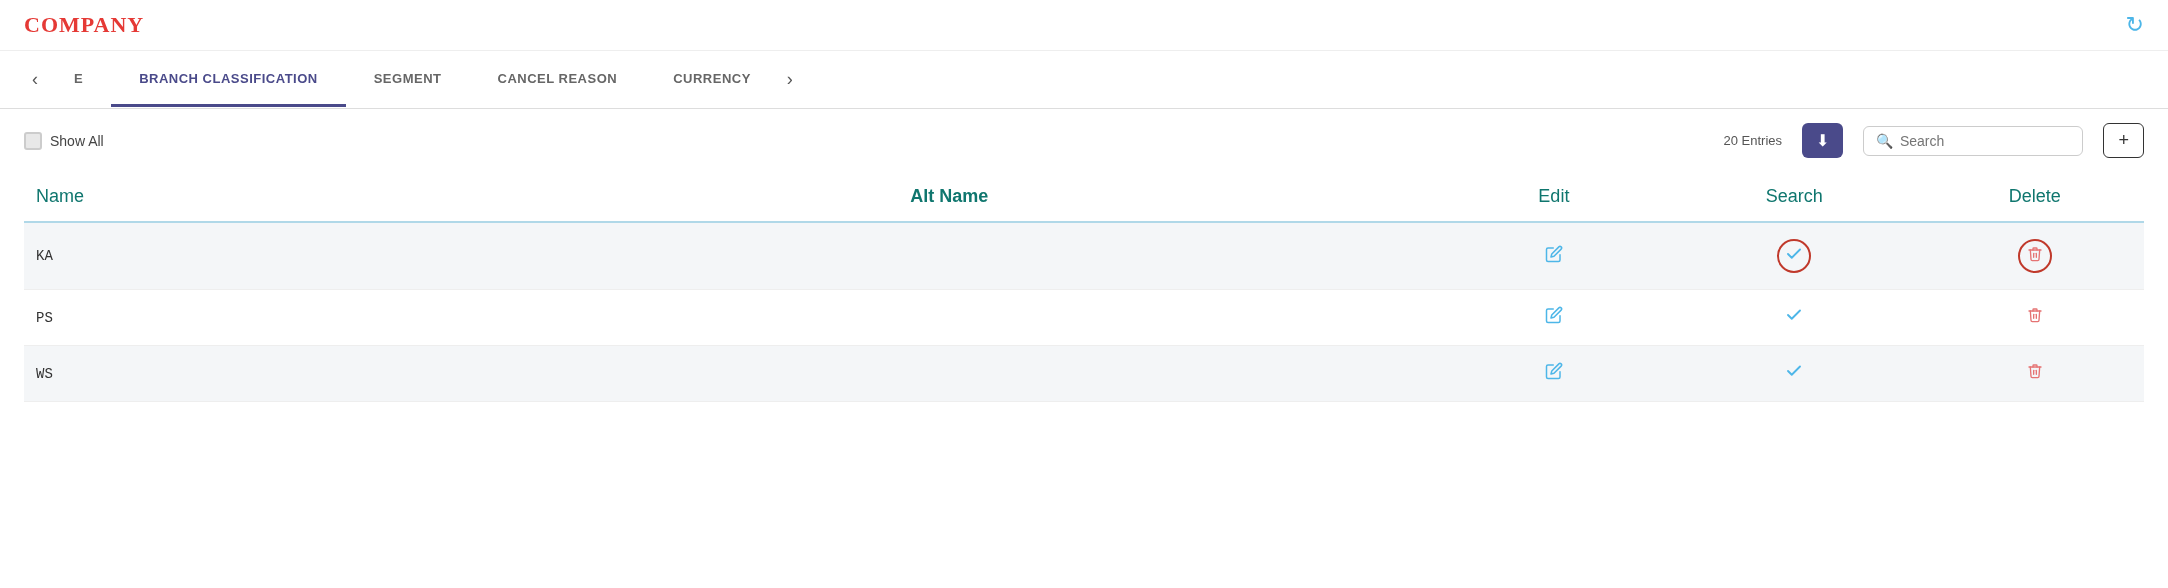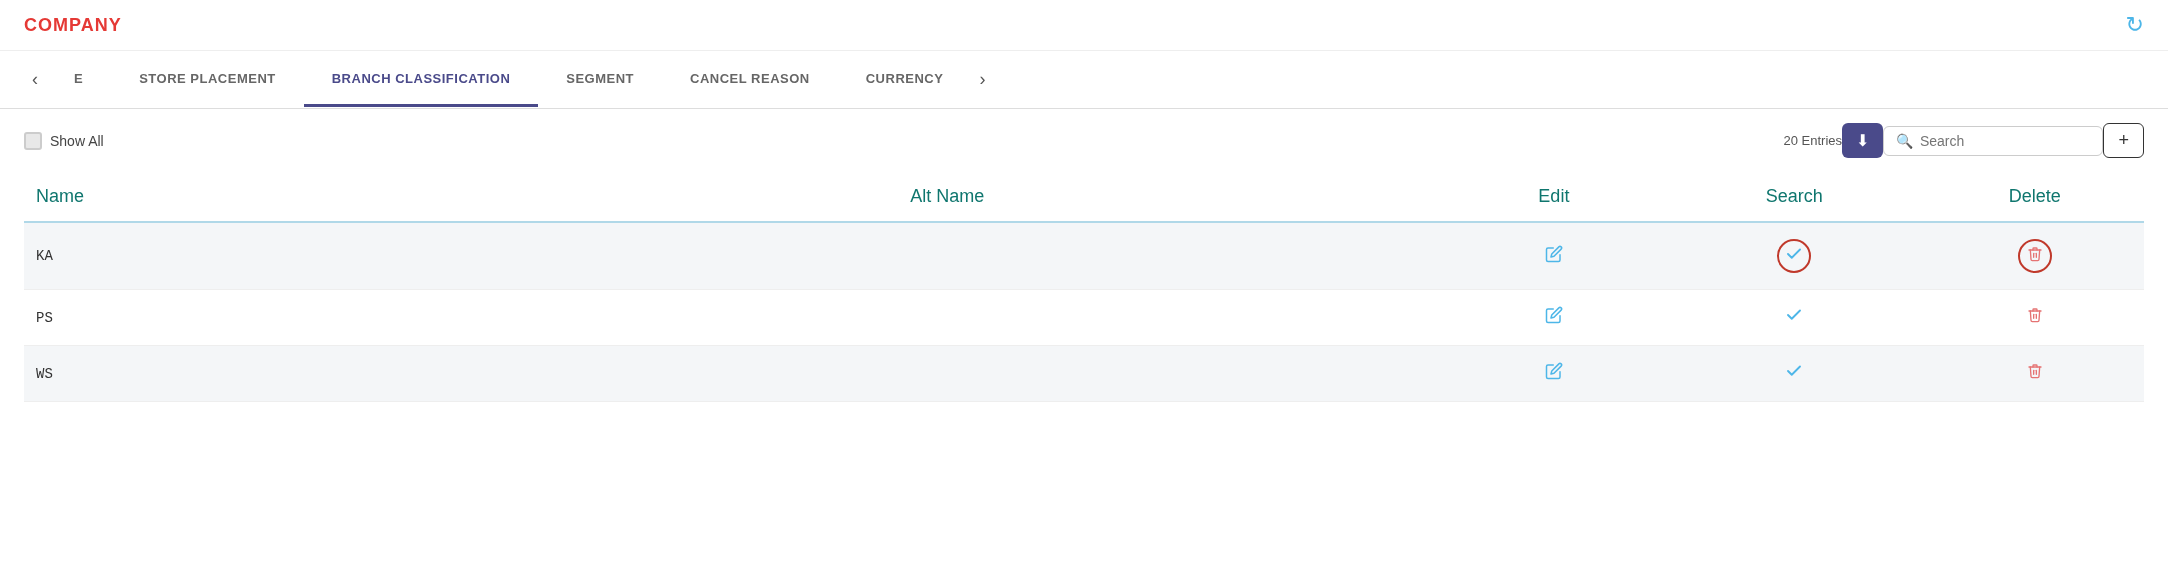--- a/index.html
+++ b/index.html
@@ -1,49 +1,49 @@
 <!DOCTYPE html>
 <html><head>
   <meta charset="utf-8">
   <style>
     * { box-sizing: border-box; margin: 0; padding: 0; }
     body { font-family: 'Segoe UI', Arial, sans-serif; background: #fff; color: #333; font-size: 14px; }
 
     
     .header { display: flex; align-items: center; padding: 12px 24px; border-bottom: 1px solid #eee; }
-    .logo { color: #e53935; font-weight: 800; font-size: 18px; letter-spacing: 1px; flex: 0 0 auto; }
+    .logo { color: #e53935; font-weight: 800; font-size: 22px; letter-spacing: 1px; flex: 0 0 auto; font-family: Liberation Serif, serif; }
     .header-spacer { flex: 1; }
     .header-icon { color: #4db6e8; font-size: 22px; }
 
     
     .tabs-wrapper { display: flex; align-items: center; border-bottom: 1px solid #ddd; padding: 0 24px; background: #fff; overflow: hidden; }
     .tab-arrow { background: none; border: none; cursor: pointer; font-size: 18px; color: #555; padding: 18px 8px; flex: 0 0 auto; }
     .tabs { display: flex; overflow: hidden; }
     .tab { padding: 18px 28px; font-size: 13px; font-weight: 600; color: #666; letter-spacing: 0.5px; cursor: pointer; white-space: nowrap; border-bottom: 3px solid transparent; transition: color 0.2s; }
     .tab.active { color: #4a4a8a; border-bottom: 3px solid #4a4a8a; }
 
     
-    .toolbar { display: flex; align-items: center; padding: 14px 24px; gap: 0; }
+    .toolbar { display: flex; align-items: center; padding: 14px 24px; gap: 20px; }
     .show-all-wrap { display: flex; align-items: center; gap: 8px; flex: 1; }
     .show-all-checkbox { width: 18px; height: 18px; border: 2px solid #ccc; border-radius: 3px; background: #e8e8e8; display: inline-block; }
     .show-all-label { font-size: 14px; color: #444; font-weight: 500; }
     .entries-count { font-size: 13px; color: #555; }
     .download-btn { background: #4a4a8a; color: #fff; border: none; border-radius: 6px; padding: 8px 14px; cursor: pointer; display: flex; align-items: center; justify-content: center; font-size: 16px; }
     .search-wrap { display: flex; align-items: center; border: 1.5px solid #ccc; border-radius: 6px; padding: 6px 12px; gap: 6px; min-width: 220px; }
     .search-icon { color: #888; font-size: 14px; }
     .search-input { border: none; outline: none; font-size: 14px; color: #555; width: 160px; }
     .add-btn { background: #fff; border: 1.5px solid #333; border-radius: 6px; padding: 6px 14px; font-size: 18px; font-weight: 300; cursor: pointer; color: #333; }
 
     
     .table-wrap { padding: 0 24px 24px; }
     table { width: 100%; border-collapse: collapse; }
     thead tr { border-bottom: 2px solid #b0d8e8; }
     th { padding: 14px 12px; text-align: left; font-size: 18px; font-weight: 500; color: #0f766e; }
     th.col-name { width: 40%; }
-    th.col-altname { width: 25%; }
+    th.col-altname { width: 25%; font-weight: bold; }
     th.col-edit { width: 10%; text-align: center; }
     th.col-active { width: 12%; text-align: center; }
     th.col-delete { width: 10%; text-align: center; }
     tbody tr { border-bottom: 1px solid #eee; font-family: Liberation Mono, monospace; }
     tbody tr:nth-child(odd) { background: #f4f6f8; }
     tbody tr:nth-child(even) { background: #fff; }
     td { padding: 16px 12px; font-size: 14px; color: #333; }
     td.col-edit { text-align: center; }
     td.col-active { text-align: center; }
     td.col-delete { text-align: center; }
@@ -65,21 +65,20 @@
 <div class="header">
   <span class="logo">COMPANY</span>
   <div class="header-spacer"></div>
   <span class="header-icon">↻</span>
 </div>
 
 <div class="tabs-wrapper">
   <button class="tab-arrow">‹</button>
   <div class="tabs">
     <div class="tab">E</div>
-    <div class="tab">STORE PLACEMENT</div>
     <div class="tab active">BRANCH CLASSIFICATION</div>
     <div class="tab">SEGMENT</div>
     <div class="tab">CANCEL REASON</div>
     <div class="tab">CURRENCY</div>
   </div>
   <button class="tab-arrow">›</button>
 </div>
 
 <div class="toolbar">
   <div class="show-all-wrap">

